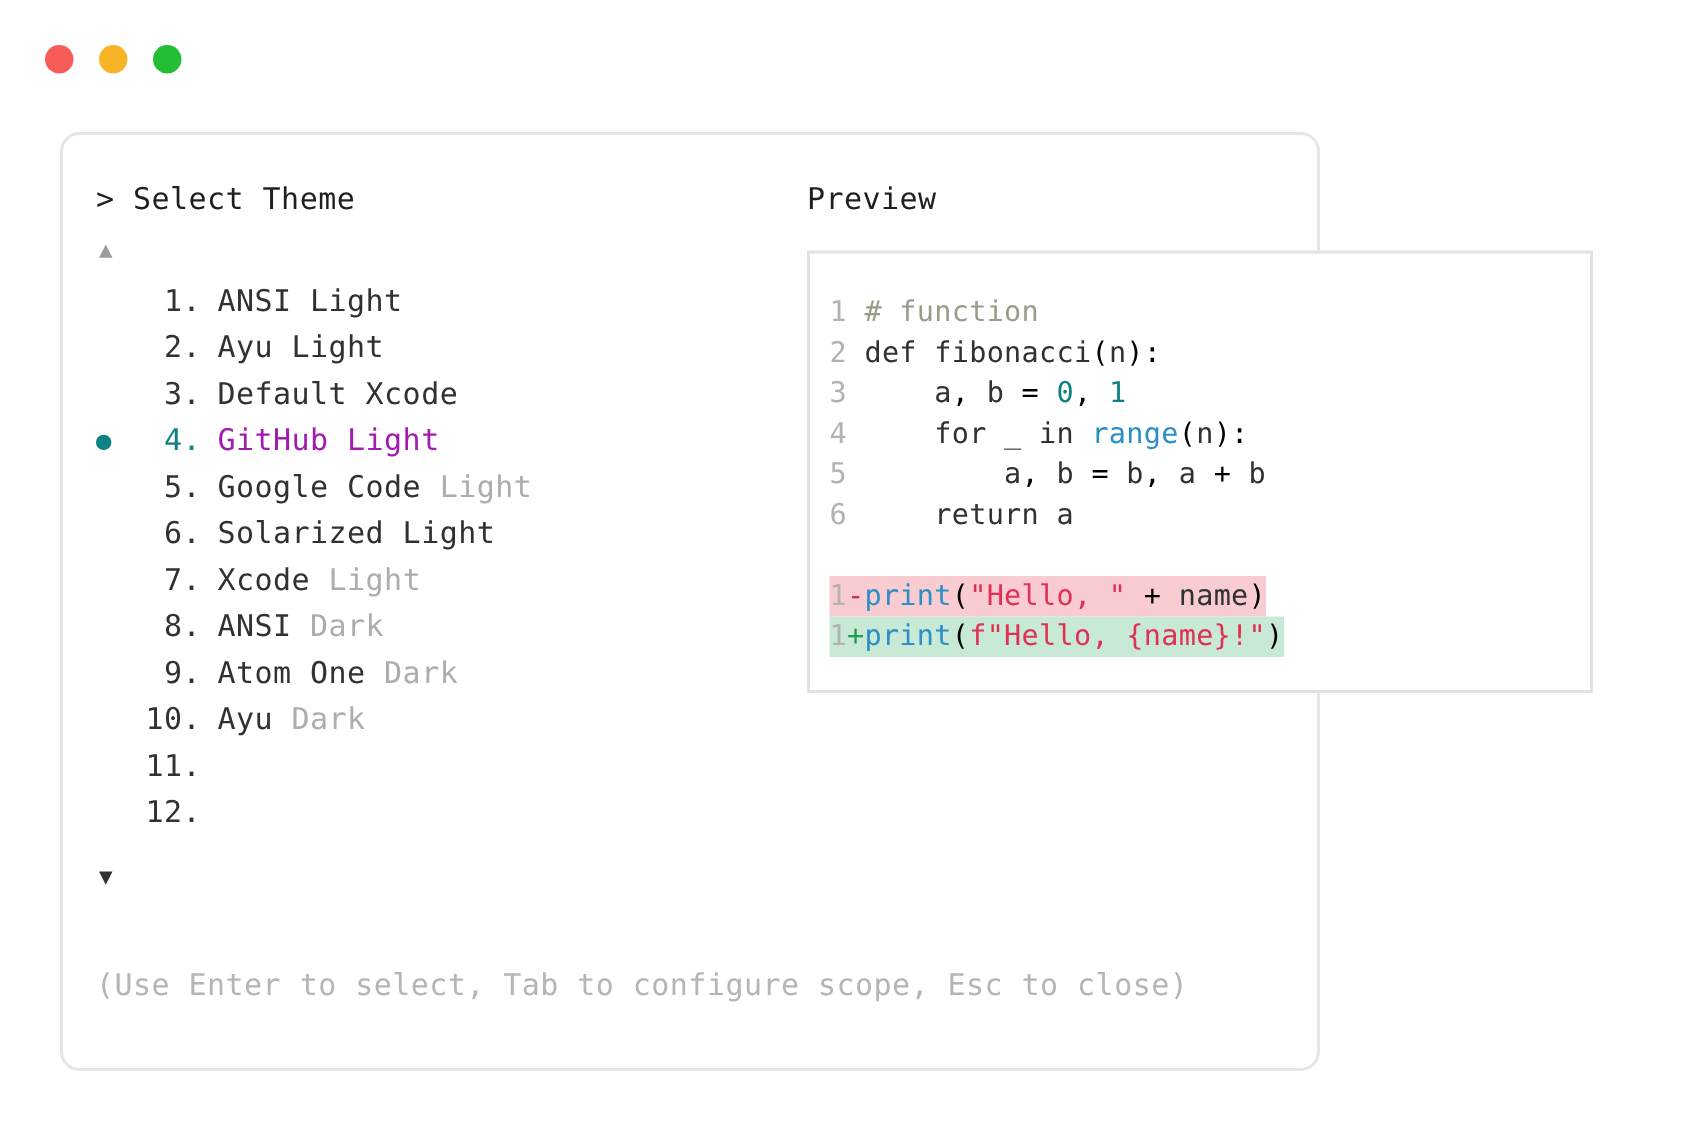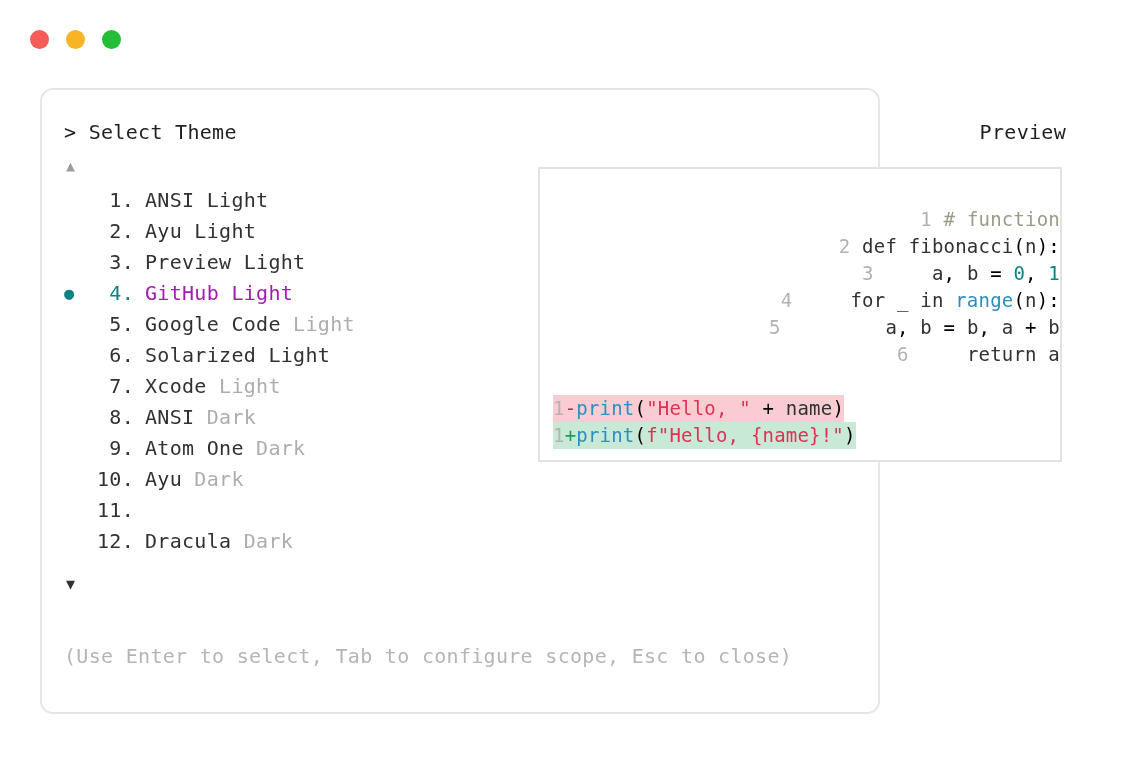--- a/index.html
+++ b/index.html
@@ -99,42 +99,41 @@
   .name-cell { padding-left: 11px; color: #2f3133; }
   .name-cell.sel { color: #a21caf; }
   .name-suffix { color: #adadad; }
 
   
   .right-pane {
     position: absolute;
     left: 496px;
     top: 32px;
     width: 528px;
-    text-align: right;
   }
   .pane-label {
     font-size: 20px;
     color: #1d1f21;
     letter-spacing: 0.3px;
     line-height: 1;
   }
   .preview-box {
     margin-top: 25px;
     width: 524px;
     height: 295px;
     border: 2px solid #e2e2e2;
     background: #ffffff;
     box-sizing: border-box;
     position: relative;
     overflow: hidden;
   }
   .code-area {
     position: absolute;
     left: 13px;
-    top: 37px;
+    top: 26px;
     right: 0;
   }
   .code-line {
     font-size: 19px;
     line-height: 27px;
     white-space: pre;
     letter-spacing: 0.2px;
     display: block;
   }
   .ln { color: #b2b2b2; }
@@ -178,30 +177,30 @@
 
   <div class="left-pane">
 
     <div class="prompt-row"><span>&gt;</span> <span>Select Theme</span></div>
 
     <div class="scroll-arrow arrow-up">▲</div>
 
     <ul class="theme-list" id="theme-list">
         <li class="theme-row"><span class="bullet-cell"></span><span class="idx-cell">1.</span><span class="name-cell">ANSI Light</span></li>
         <li class="theme-row"><span class="bullet-cell"></span><span class="idx-cell">2.</span><span class="name-cell">Ayu Light</span></li>
-        <li class="theme-row"><span class="bullet-cell"></span><span class="idx-cell">3.</span><span class="name-cell">Preview Light</span></li>
+        <li class="theme-row"><span class="bullet-cell"></span><span class="idx-cell">3.</span><span class="name-cell">Default Xcode</span></li>
         <li class="theme-row"><span class="bullet-cell">●</span><span class="idx-cell sel">4.</span><span class="name-cell sel">GitHub Light</span></li>
         <li class="theme-row"><span class="bullet-cell"></span><span class="idx-cell">5.</span><span class="name-cell">Google Code<span class="name-suffix"> Light</span></span></li>
         <li class="theme-row"><span class="bullet-cell"></span><span class="idx-cell">6.</span><span class="name-cell">Solarized Light</span></li>
         <li class="theme-row"><span class="bullet-cell"></span><span class="idx-cell">7.</span><span class="name-cell">Xcode<span class="name-suffix"> Light</span></span></li>
         <li class="theme-row"><span class="bullet-cell"></span><span class="idx-cell">8.</span><span class="name-cell">ANSI<span class="name-suffix"> Dark</span></span></li>
         <li class="theme-row"><span class="bullet-cell"></span><span class="idx-cell">9.</span><span class="name-cell">Atom One<span class="name-suffix"> Dark</span></span></li>
         <li class="theme-row"><span class="bullet-cell"></span><span class="idx-cell">10.</span><span class="name-cell">Ayu<span class="name-suffix"> Dark</span></span></li>
         <li class="theme-row"><span class="bullet-cell"></span><span class="idx-cell">11.</span></li>
-        <li class="theme-row"><span class="bullet-cell"></span><span class="idx-cell">12.</span><span class="name-cell">Dracula<span class="name-suffix"> Dark</span></span></li>
+        <li class="theme-row"><span class="bullet-cell"></span><span class="idx-cell">12.</span></li>
       </ul>
 
     <div class="scroll-arrow arrow-down">▼</div>
   </div>
 
   <div class="right-pane">
     <div class="pane-label">Preview</div>
 
     <div class="preview-box">
       <div class="code-area">

